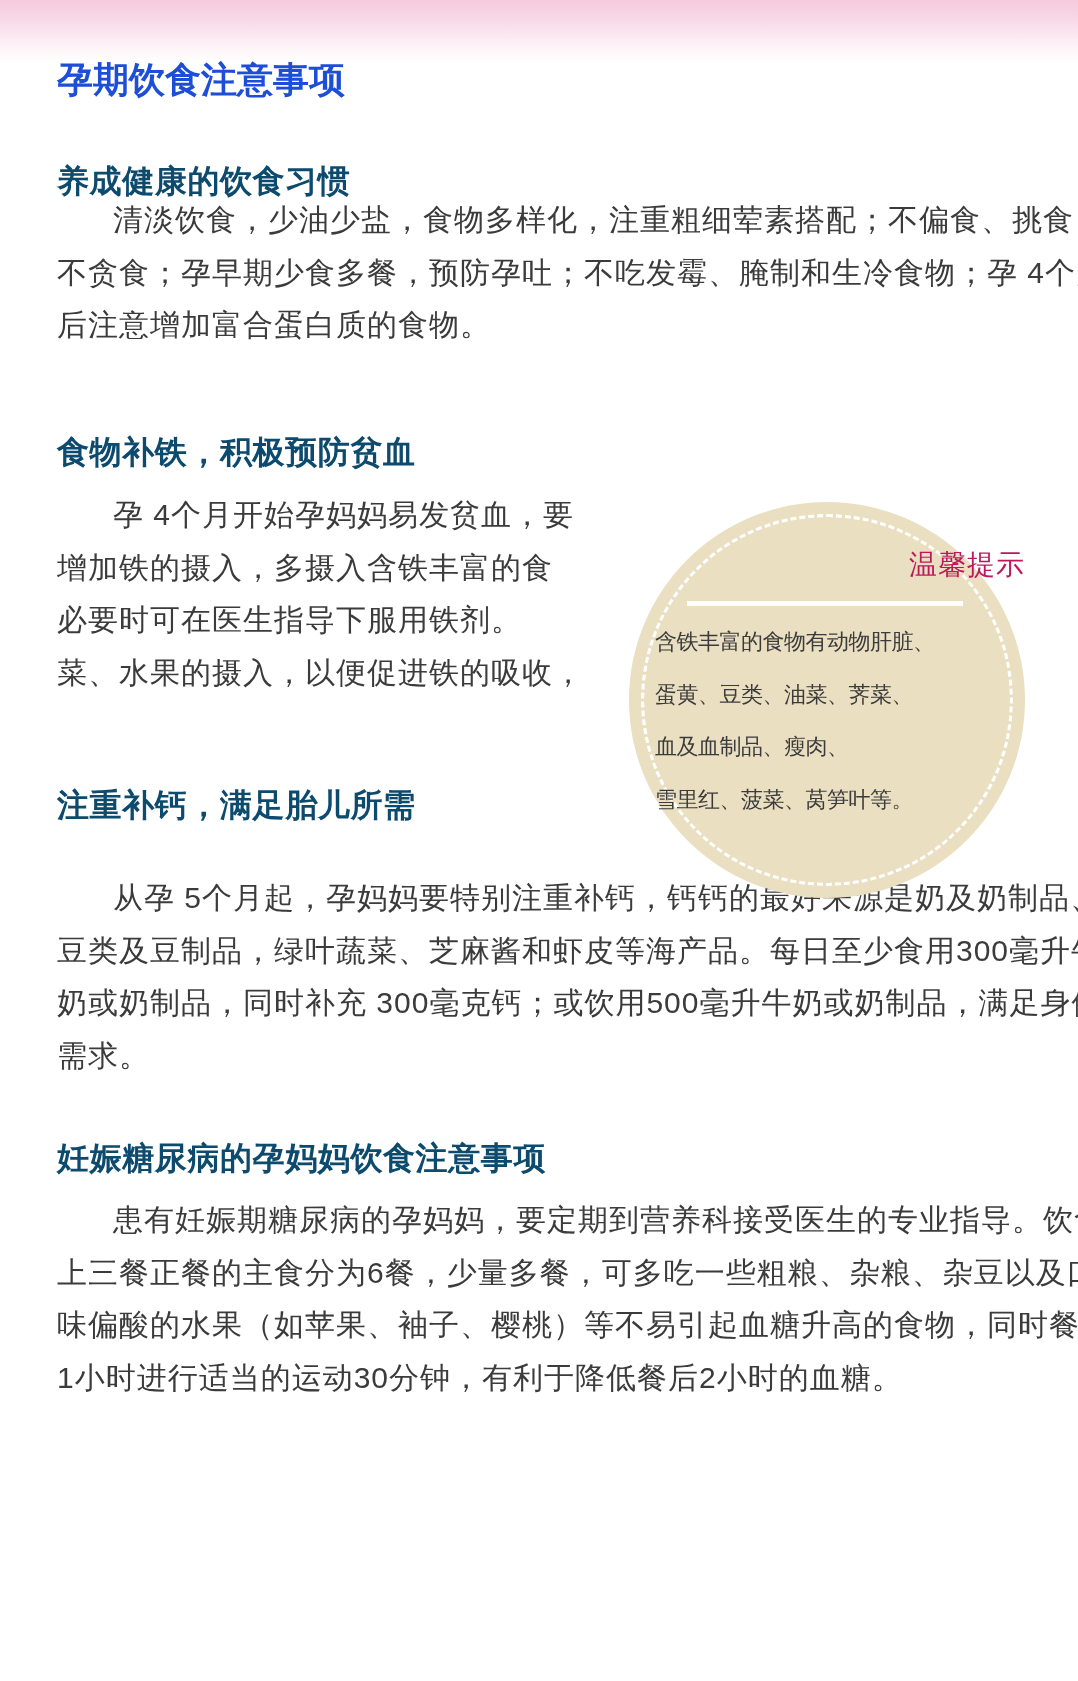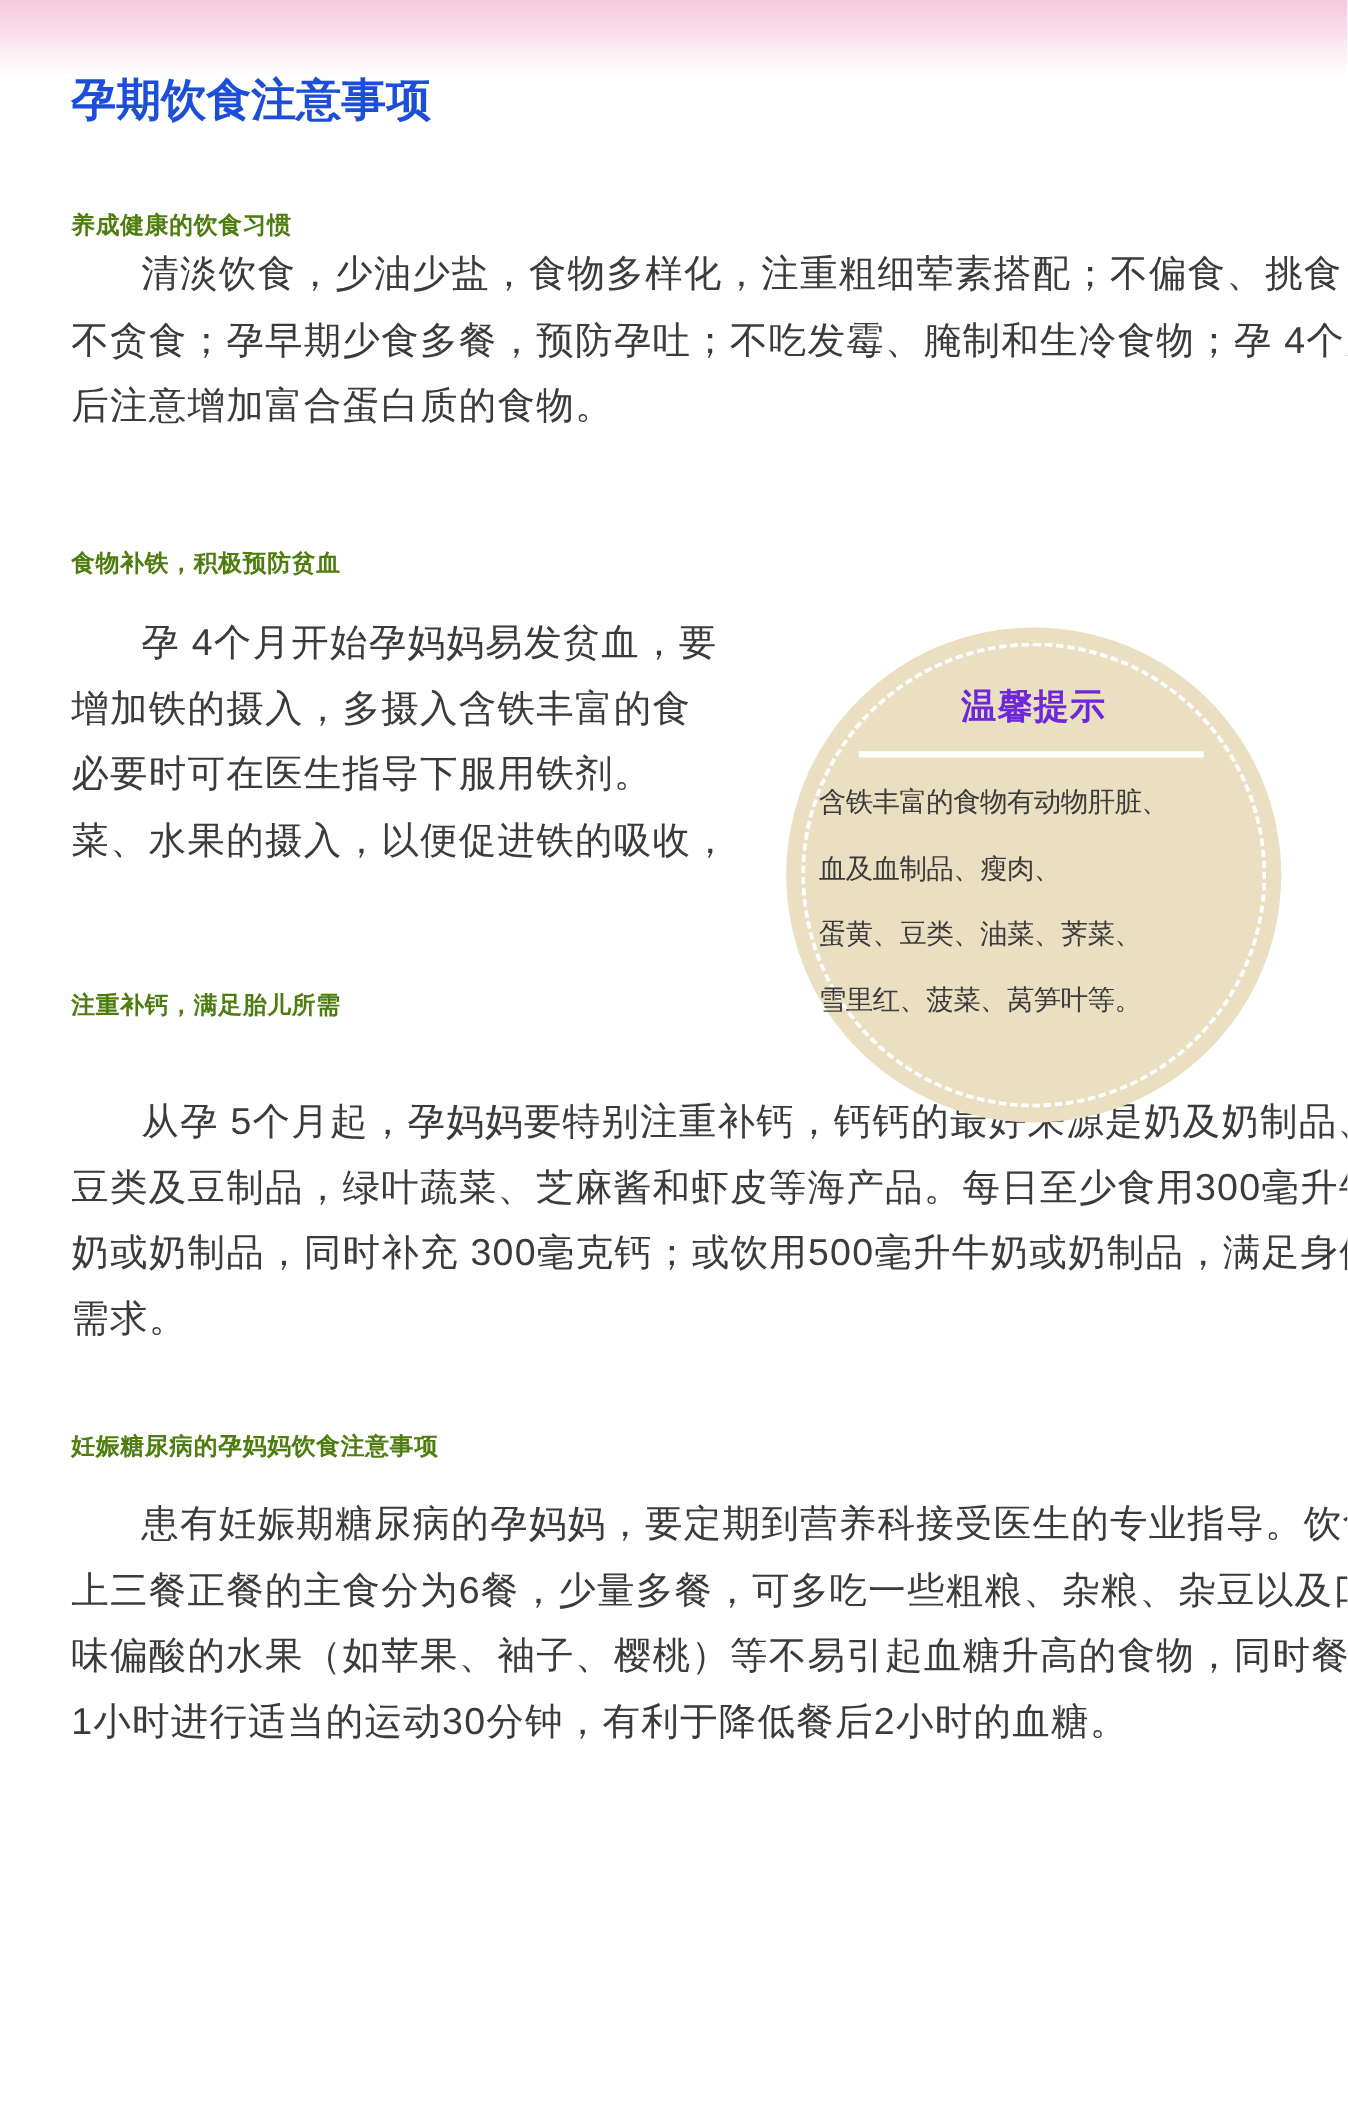--- a/index.html
+++ b/index.html
@@ -15,42 +15,42 @@
     position:absolute;left:0;top:0;width:1078px;height:130px;
     background:linear-gradient(180deg,#f5cadc 0px,#f8d9e7 20px,#fdeff5 42px,#ffffff 62px);
   }
   .doc-title{
     position:absolute;left:57px;top:56px;
     font-size:36px;line-height:48px;font-weight:bold;
     color:#1d4ed8;letter-spacing:0px;white-space:nowrap;
   }
   .sec-heading{
     position:absolute;left:57px;
-    font-size:19px;line-height:36px;font-weight:bold;
-    color:#4d7c0f;letter-spacing:0.6px;white-space:nowrap;
+    font-size:32px;line-height:36px;font-weight:bold;
+    color:#0c4a6e;letter-spacing:0.6px;white-space:nowrap;
   }
   .para{
     position:absolute;left:57px;
     font-size:30px;line-height:52.5px;
     color:#3b3b3b;letter-spacing:1px;
   }
   .para .pl{white-space:nowrap;}
   .para .pl.indent{padding-left:56px;}
   .tip-circle{
     position:absolute;left:629px;top:502px;width:396px;height:396px;
     background:#ebdfc2;border-radius:50%;z-index:5;
   }
   .tip-ring{
     position:absolute;left:12px;top:12px;right:12px;bottom:12px;
     border:3px dashed #ffffff;border-radius:50%;
   }
   .tip-title{
     position:absolute;left:0;top:44px;width:396px;
-    text-align:center;font-size:28px;font-weight:bold;
-    color:#6d28d9;letter-spacing:1px;
+    text-align:right;font-size:28px;font-weight:normal;
+    color:#be185d;letter-spacing:1px;
   }
   .tip-sep{
     position:absolute;left:58px;top:99px;width:276px;height:5px;
     background:#ffffff;
   }
   .tip-body{
     position:absolute;left:26px;top:114px;width:350px;
     font-size:22px;line-height:52.5px;color:#3b3b3b;letter-spacing:-0.5px;
   }
   .tip-body .pl{white-space:nowrap;}
@@ -83,22 +83,22 @@
     <div class="pl">必要时可在医生指导下服用铁剂。</div>
     <div class="pl">菜、水果的摄入，以便促进铁的吸收，</div>
   </div>
 
   <div class="tip-circle">
     <div class="tip-ring"></div>
     <div class="tip-title">温馨提示</div>
     <div class="tip-sep"></div>
     <div class="tip-body">
       <div class="pl">含铁丰富的食物有动物肝脏、</div>
+      <div class="pl">蛋黄、豆类、油菜、荠菜、</div>
       <div class="pl">血及血制品、瘦肉、</div>
-      <div class="pl">蛋黄、豆类、油菜、荠菜、</div>
       <div class="pl">雪里红、菠菜、莴笋叶等。</div>
     </div>
   </div>
 
   <div id="h3" class="sec-heading">注重补钙，满足胎儿所需</div>
   <div id="p3" class="para">
     <div class="pl indent">从孕 5个月起，孕妈妈要特别注重补钙，钙钙的最好来源是奶及奶制品、</div>
     <div class="pl">豆类及豆制品，绿叶蔬菜、芝麻酱和虾皮等海产品。每日至少食用300毫升牛</div>
     <div class="pl">奶或奶制品，同时补充 300毫克钙；或饮用500毫升牛奶或奶制品，满足身体</div>
     <div class="pl">需求。</div>

